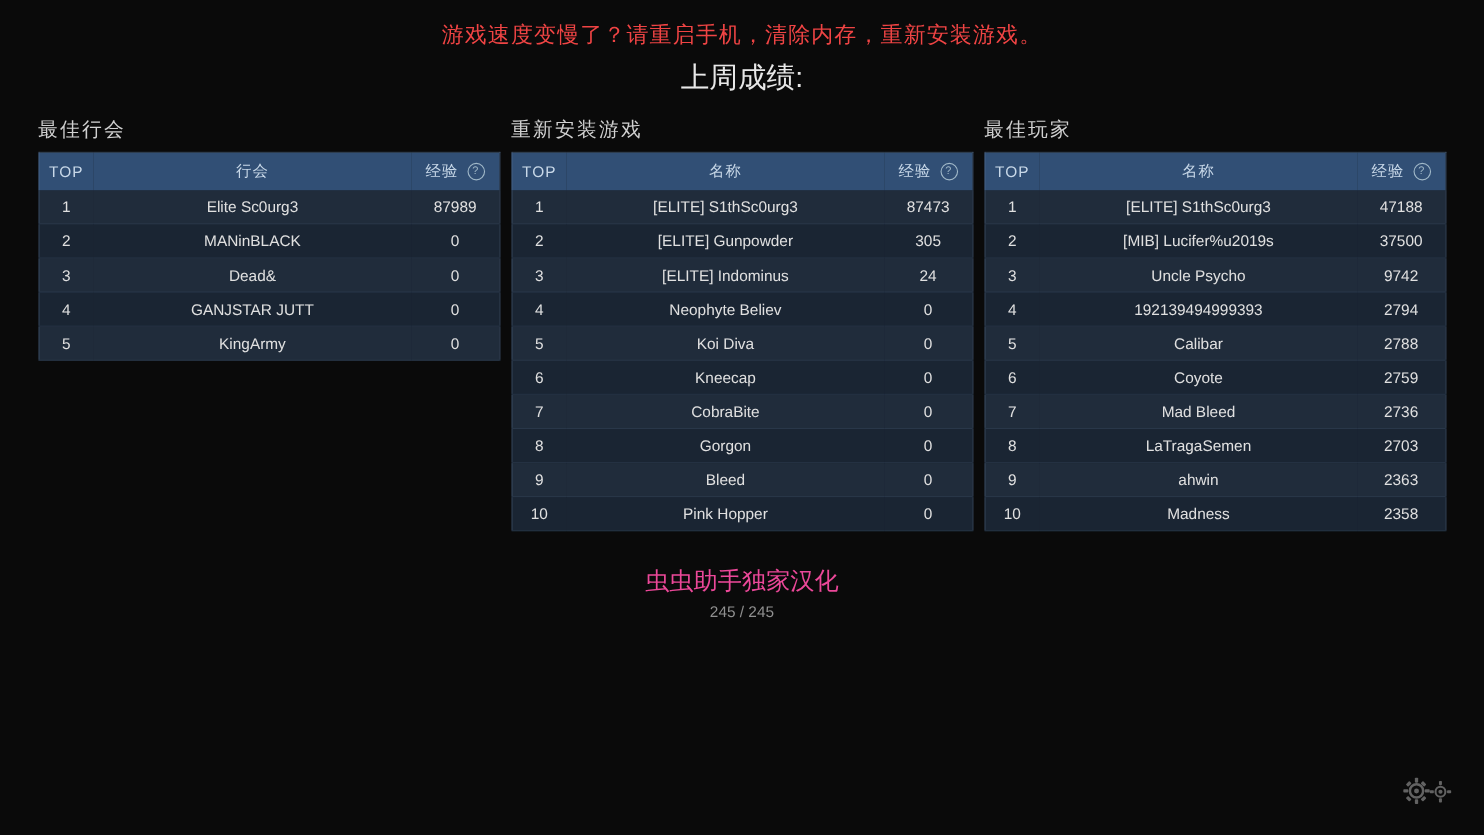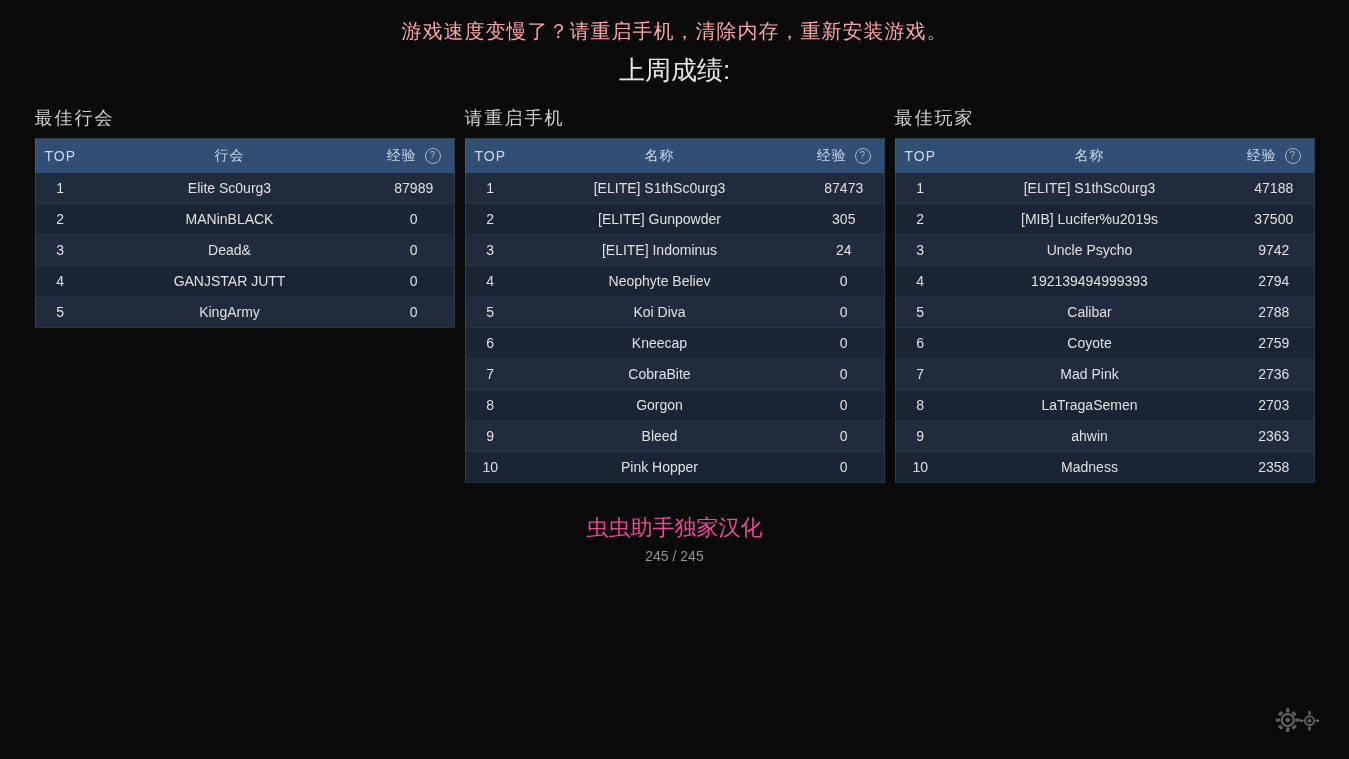--- a/index.html
+++ b/index.html
@@ -10,21 +10,21 @@
       font-family: 'Microsoft YaHei', Arial, sans-serif;
       color: #fff;
       overflow: hidden;
       position: relative;
     }
 
     .top-notice {
       position: relative;
       z-index: 1;
       text-align: center;
-      color: #fca5a5;
+      color: #ef4444;
       font-size: 20px;
       padding: 18px 0 8px 0;
       letter-spacing: 1px;
     }
 
     .page-title {
       text-align: center;
       font-size: 26px;
       color: #e8e8e8;
       margin-bottom: 18px;
@@ -201,21 +201,21 @@
           <tr>
             <td class="td-rank">5</td>
             <td class="td-name">KingArmy</td>
             <td class="td-score">0</td>
           </tr>
         </tbody>
     </table>
   </div>
 
   <div class="table-section">
-    <div class="section-title">请重启手机</div>
+    <div class="section-title">重新安装游戏</div>
     <table class="leaderboard-table">
       <thead>
         <tr>
           <th class="td-rank">TOP</th>
           <th class="td-name">名称</th>
           <th class="td-score">
             <span>经验</span>
             <span class="help-icon">?</span>
           </th>
         </tr>
@@ -314,21 +314,21 @@
             <td class="td-name">Calibar</td>
             <td class="td-score">2788</td>
           </tr>
           <tr>
             <td class="td-rank">6</td>
             <td class="td-name">Coyote</td>
             <td class="td-score">2759</td>
           </tr>
           <tr>
             <td class="td-rank">7</td>
-            <td class="td-name">Mad Pink</td>
+            <td class="td-name">Mad Bleed</td>
             <td class="td-score">2736</td>
           </tr>
           <tr>
             <td class="td-rank">8</td>
             <td class="td-name">LaTragaSemen</td>
             <td class="td-score">2703</td>
           </tr>
           <tr>
             <td class="td-rank">9</td>
             <td class="td-name">ahwin</td>

